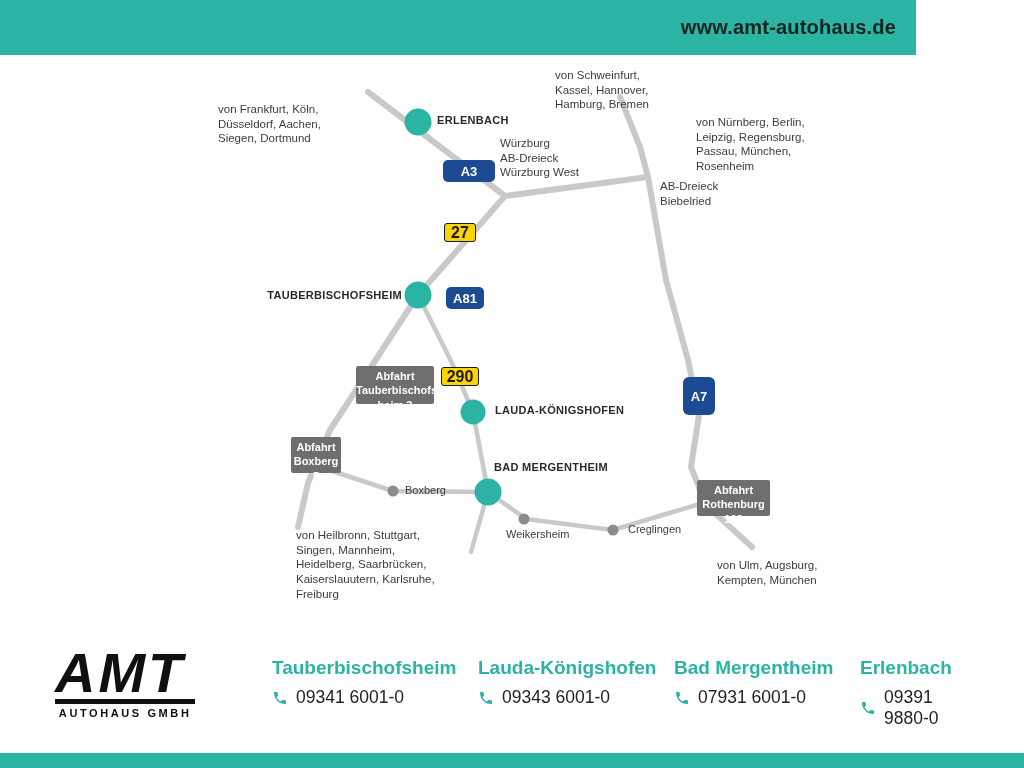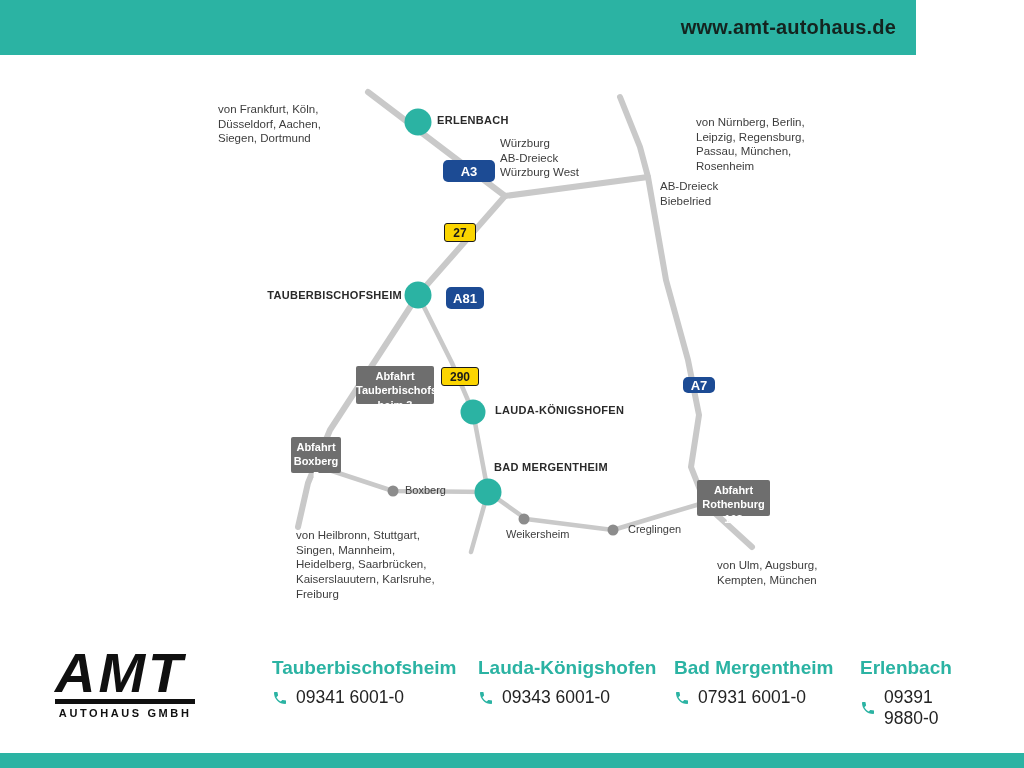--- a/index.html
+++ b/index.html
@@ -28,21 +28,21 @@
   .dot-main{fill:var(--teal,#2bb3a3);}
   .dot-small{fill:#8c8c8c;}
 
   .dir-text{position:absolute;font-size:11.5px;line-height:1.28;color:var(--text_dark,#3d3d3d);white-space:pre-line;}
   .city-label{position:absolute;font-size:11px;font-weight:bold;color:#2a2a2a;letter-spacing:0.3px;}
   .town-label{position:absolute;font-size:11px;color:var(--text_dark,#3d3d3d);}
 
   .badge-blue{position:absolute;background:var(--autobahn_blue,#1c4b94);color:#fff;font-weight:bold;
               font-size:13px;border-radius:5px;display:flex;align-items:center;justify-content:center;}
   .badge-yellow{position:absolute;background:var(--route_yellow,#fbd500);color:#1a1a1a;font-weight:bold;
-              font-size:12px;border-radius:3px;border:1px solid #1a1a1a;display:flex;align-items:center;justify-content:center;}
+              font-size:16px;border-radius:3px;border:1px solid #1a1a1a;display:flex;align-items:center;justify-content:center;}
   .exit-sign{position:absolute;background:var(--sign_gray,#6e6e6e);color:#fff;font-size:11px;font-weight:bold;
               text-align:center;white-space:pre-line;line-height:1.3;padding-top:3px;border-radius:2px;}
 
   
   .footer{position:absolute;left:0;top:640px;width:844px;height:113px;background:#fff;}
   .teal-bottom{position:absolute;left:0;top:753px;width:1024px;height:15px;background:var(--teal,#2bb3a3);}
 
   .logo{position:absolute;left:55px;top:6px;display:inline-block;}
   .logo-title{font-size:56px;font-weight:bold;font-style:italic;color:#101010;line-height:0.95;
               letter-spacing:3px;border-bottom:5px solid #101010;padding-right:10px;}
@@ -81,20 +81,23 @@
 
       <circle class="dot-main" cx="418" cy="67" r="13.5"></circle>
       <circle class="dot-main" cx="418" cy="240" r="13.5"></circle>
       <circle class="dot-main" cx="473" cy="357" r="12.5"></circle>
       <circle class="dot-main" cx="488" cy="437" r="13.5"></circle>
     </svg>
 
     <div class="dir-text" style="left:218px;top:47px;">von Frankfurt, Köln,
 Düsseldorf, Aachen,
 Siegen, Dortmund</div>
+    <div class="dir-text" style="left:555px;top:13px;">von Schweinfurt,
+Kassel, Hannover,
+Hamburg, Bremen</div>
     <div class="dir-text" style="left:696px;top:60px;">von Nürnberg, Berlin,
 Leipzig, Regensburg,
 Passau, München,
 Rosenheim</div>
     <div class="dir-text" style="left:296px;top:473px;">von Heilbronn, Stuttgart,
 Singen, Mannheim,
 Heidelberg, Saarbrücken,
 Kaiserslauutern, Karlsruhe,
 Freiburg</div>
     <div class="dir-text" style="left:717px;top:503px;">von Ulm, Augsburg,
@@ -112,21 +115,21 @@
     <div class="city-label" style="left:494px;top:406px;">BAD MERGENTHEIM</div>
 
     <div class="town-label" style="left:405px;top:429px;">Boxberg</div>
     <div class="town-label" style="left:506px;top:473px;">Weikersheim</div>
     <div class="town-label" style="left:628px;top:468px;">Creglingen</div>
 
     <div class="badge-blue" style="left:443px;top:105px;width:52px;height:22px;">A3</div>
     <div class="badge-yellow" style="left:444px;top:168px;width:32px;height:19px;">27</div>
     <div class="badge-blue" style="left:446px;top:232px;width:38px;height:22px;">A81</div>
     <div class="badge-yellow" style="left:441px;top:312px;width:38px;height:19px;">290</div>
-    <div class="badge-blue" style="left:683px;top:322px;width:32px;height:16px;">A7</div>
+    <div class="badge-blue" style="left:683px;top:322px;width:32px;height:38px;border-radius:6px;">A7</div>
 
     <div class="exit-sign" style="left:356px;top:311px;width:78px;height:38px;">Abfahrt
 Tauberbischofs-
 heim 3</div>
     <div class="exit-sign" style="left:291px;top:382px;width:50px;height:36px;">Abfahrt
 Boxberg
 5</div>
     <div class="exit-sign" style="left:697px;top:425px;width:73px;height:36px;">Abfahrt
 Rothenburg
 108</div>

